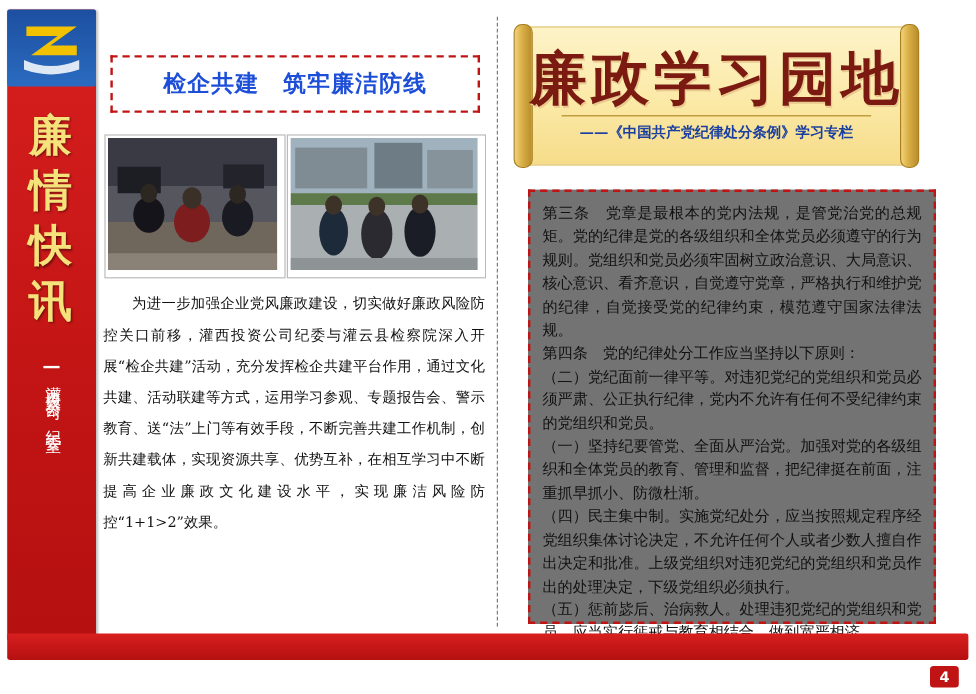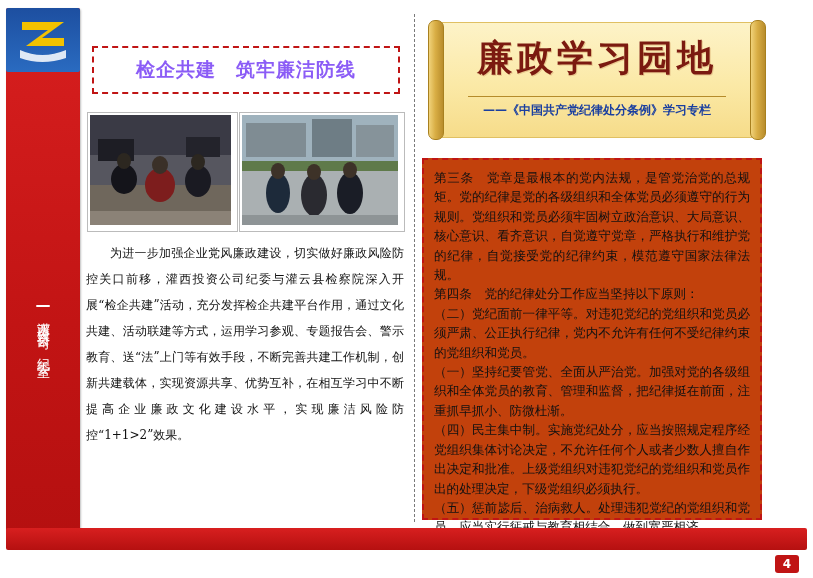--- a/index.html
+++ b/index.html
@@ -72,21 +72,21 @@
   }
 
   
   .headline-box{
     position:absolute;left:92px;top:46px;width:304px;height:44px;
     border:2px dashed #c01414;
     background:#ffffff;
     display:flex;align-items:center;justify-content:center;
   }
   .headline-text{
-    color:#8b5cf6;
+    color:#1d4ed8;
     font-family:"DejaVu Serif","Liberation Serif",serif;
     font-weight:bold;
     font-size:19px;
     letter-spacing:1px;
   }
   .photo{
     position:absolute;
     border:2px solid #ffffff;
     box-shadow:0 0 0 1px #bbb;
     overflow:hidden;
@@ -124,41 +124,41 @@
     background:linear-gradient(90deg,#f0d27a 0%,#d9ae45 45%,#b98d2c 100%);
     border-radius:7px;
     border:1px solid #a8801f;
   }
   .roller-l{left:0;}
   .roller-r{right:0;}
   .scroll-title{
     position:absolute;left:12px;top:14px;width:314px;text-align:center;
     font-family:"DejaVu Serif","Liberation Serif",serif;
     font-weight:bold;
-    font-size:36px;
+    font-size:48px;
     letter-spacing:4px;
     color:#7b1a10;
     text-shadow:1px 1px 0 #e9c98f;
   }
   .scroll-rule{
     position:absolute;left:40px;top:76px;width:258px;height:0;
     border-top:1px solid #b58b2a;
   }
   .scroll-sub{
     position:absolute;left:12px;top:82px;width:314px;text-align:center;
     font-family:"DejaVu Serif","Liberation Serif",serif;
     font-size:12px;
     color:#1a3fa0;
     font-weight:bold;
   }
 
   
   .reg-panel{
-    position:absolute;left:422px;top:158px;width:340px;height:362px;
-    background:#c2410c;
+    position:absolute;left:440px;top:158px;width:340px;height:362px;
+    background:#737373;
     border:2px dashed #c01414;
     padding:8px 10px;
     box-sizing:border-box;
   }
   .reg-text{
     font-family:"DejaVu Serif","Liberation Serif",serif;
     font-size:12.6px;
     line-height:19.4px;
     color:#111;
     text-align:justify;
@@ -172,20 +172,21 @@
 
   <div class="left-band"></div>
 
   <div class="logo-box">
     <svg class="logo-swoosh" viewBox="0 0 54 48">
       <path d="M6 6 L48 6 L26 22 L48 22 L48 30 L10 30 L32 14 L6 14 Z" fill="#f2c200"></path>
       <path d="M4 34 Q26 44 50 34 L50 42 Q26 50 4 42 Z" fill="#ffffff" opacity="0.85"></path>
     </svg>
   </div>
 
+  <div class="band-title">廉情快讯</div>
   <div class="band-dash">—</div>
   <div class="band-sub-wrap">
     <div class="band-sub-inner">灌西投资公司 纪委室</div>
   </div>
 
   <div class="headline-box">
     <span class="headline-text">检企共建　筑牢廉洁防线</span>
   </div>
 
   <div class="photo photo1">

